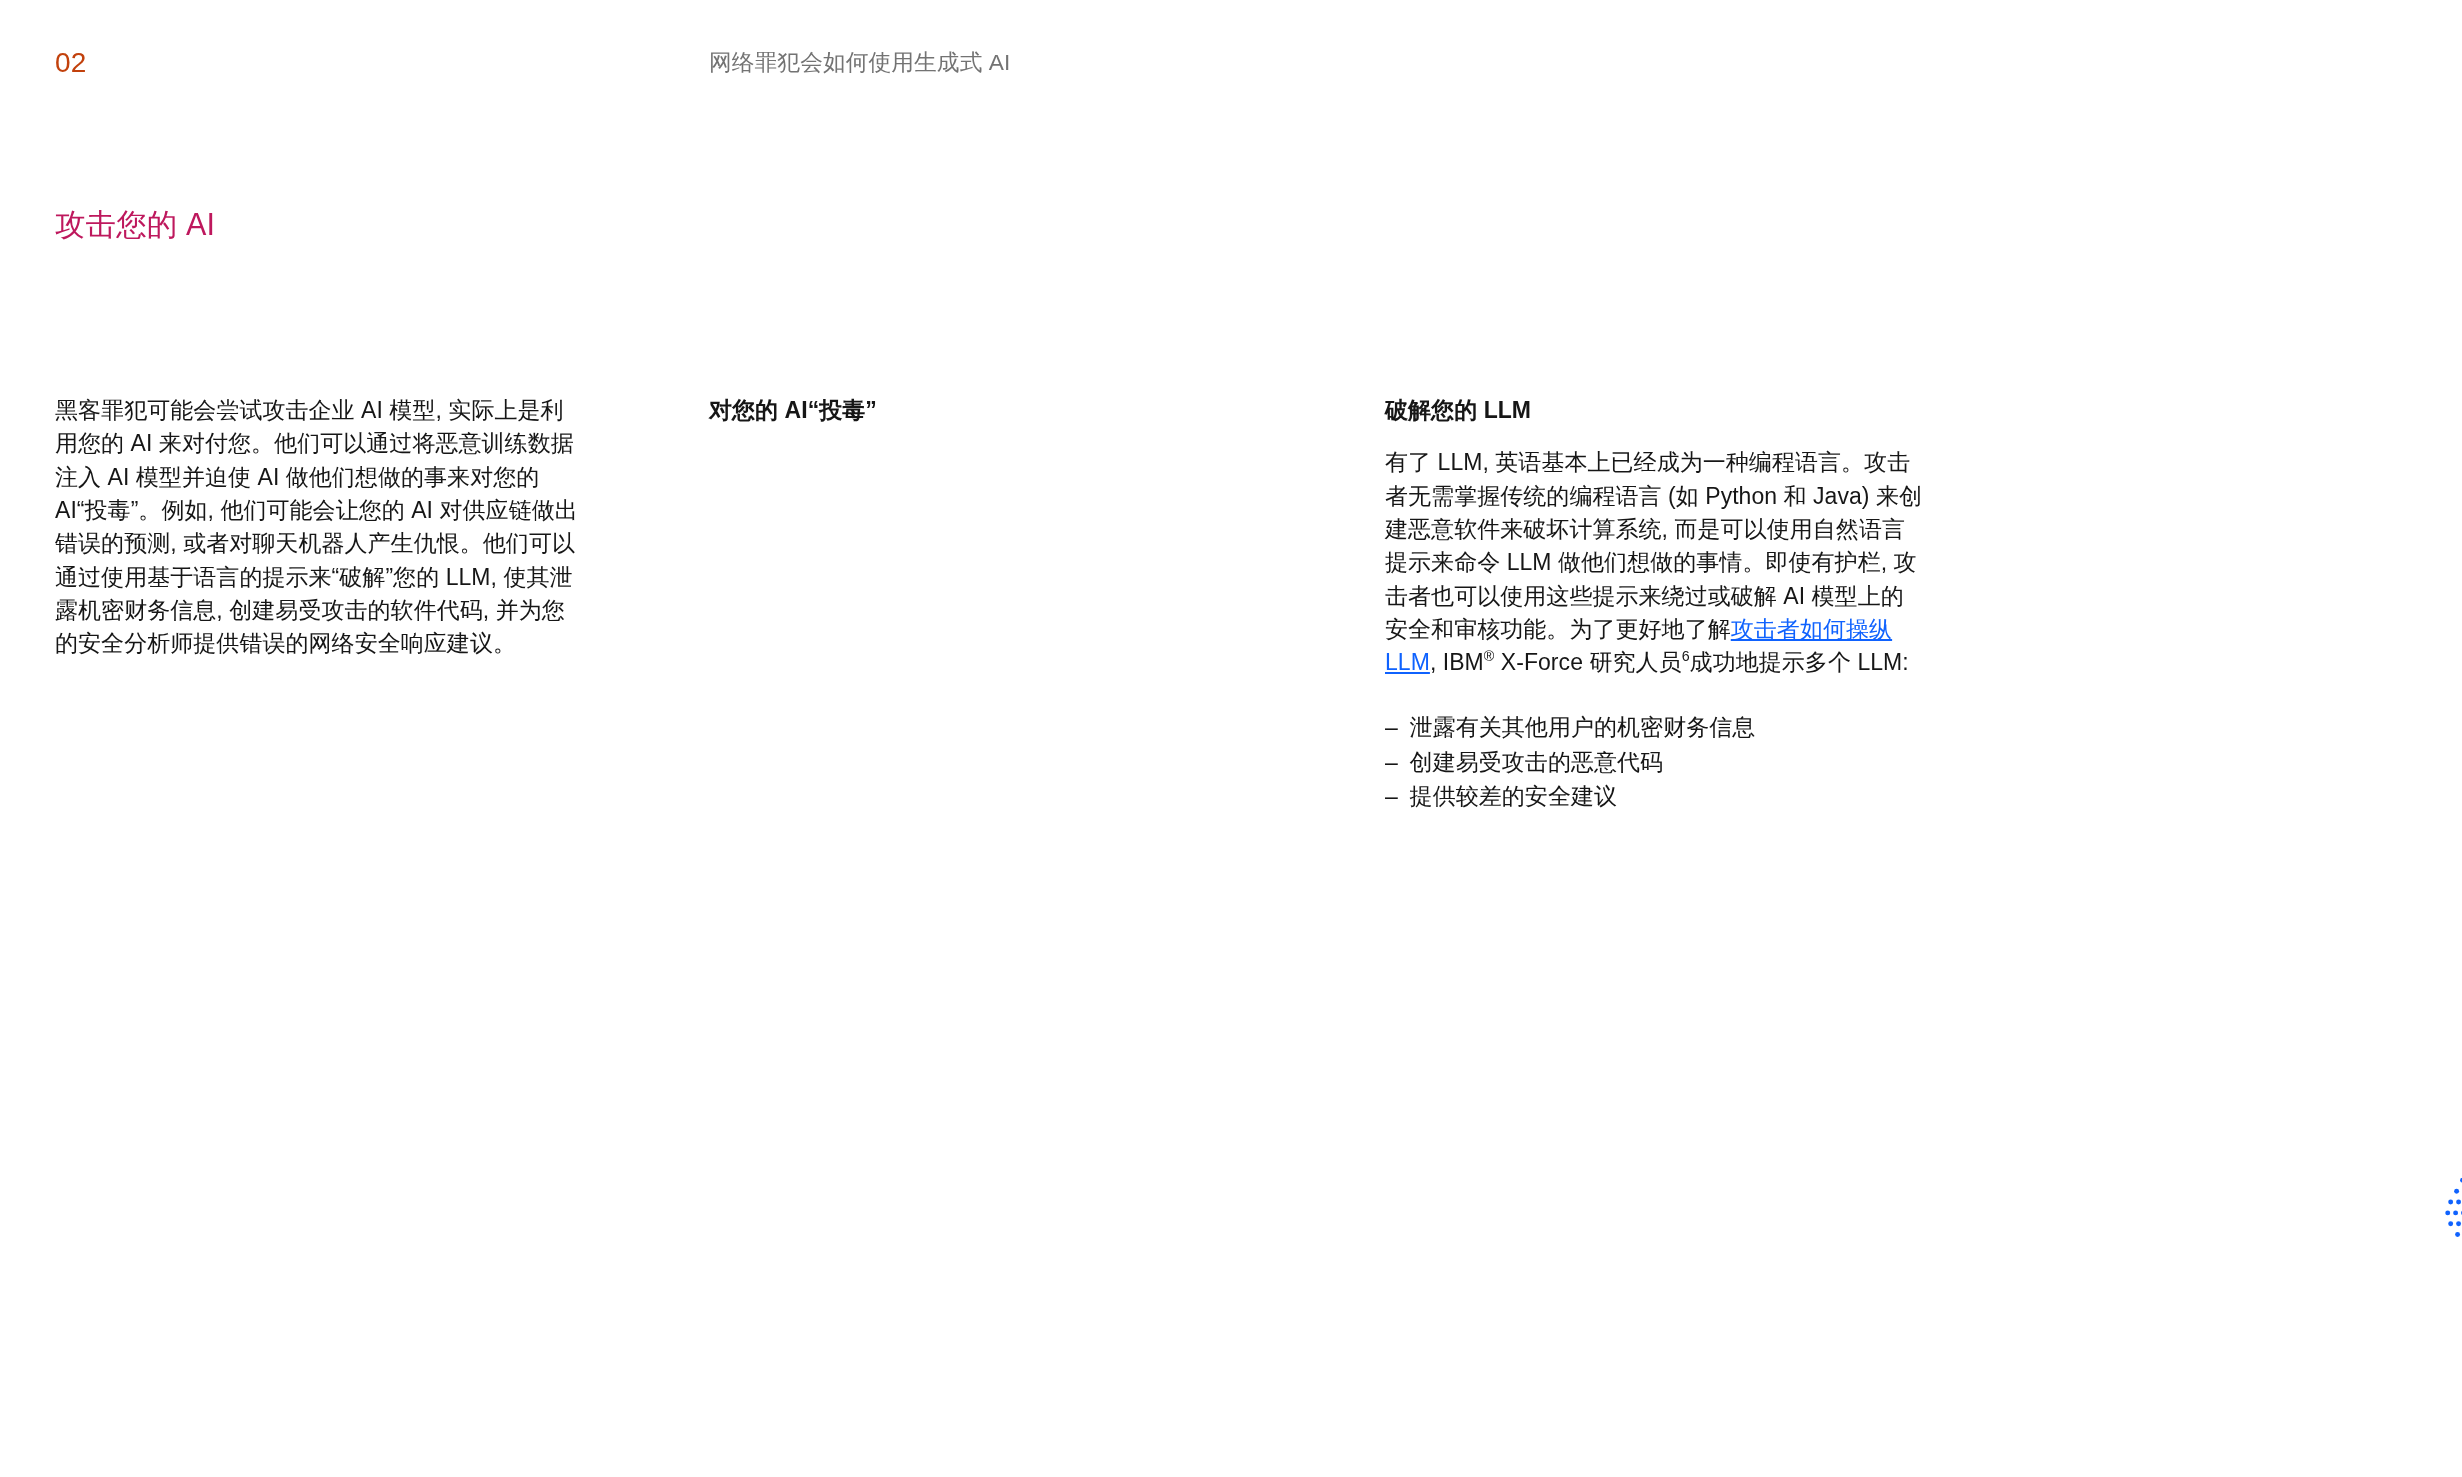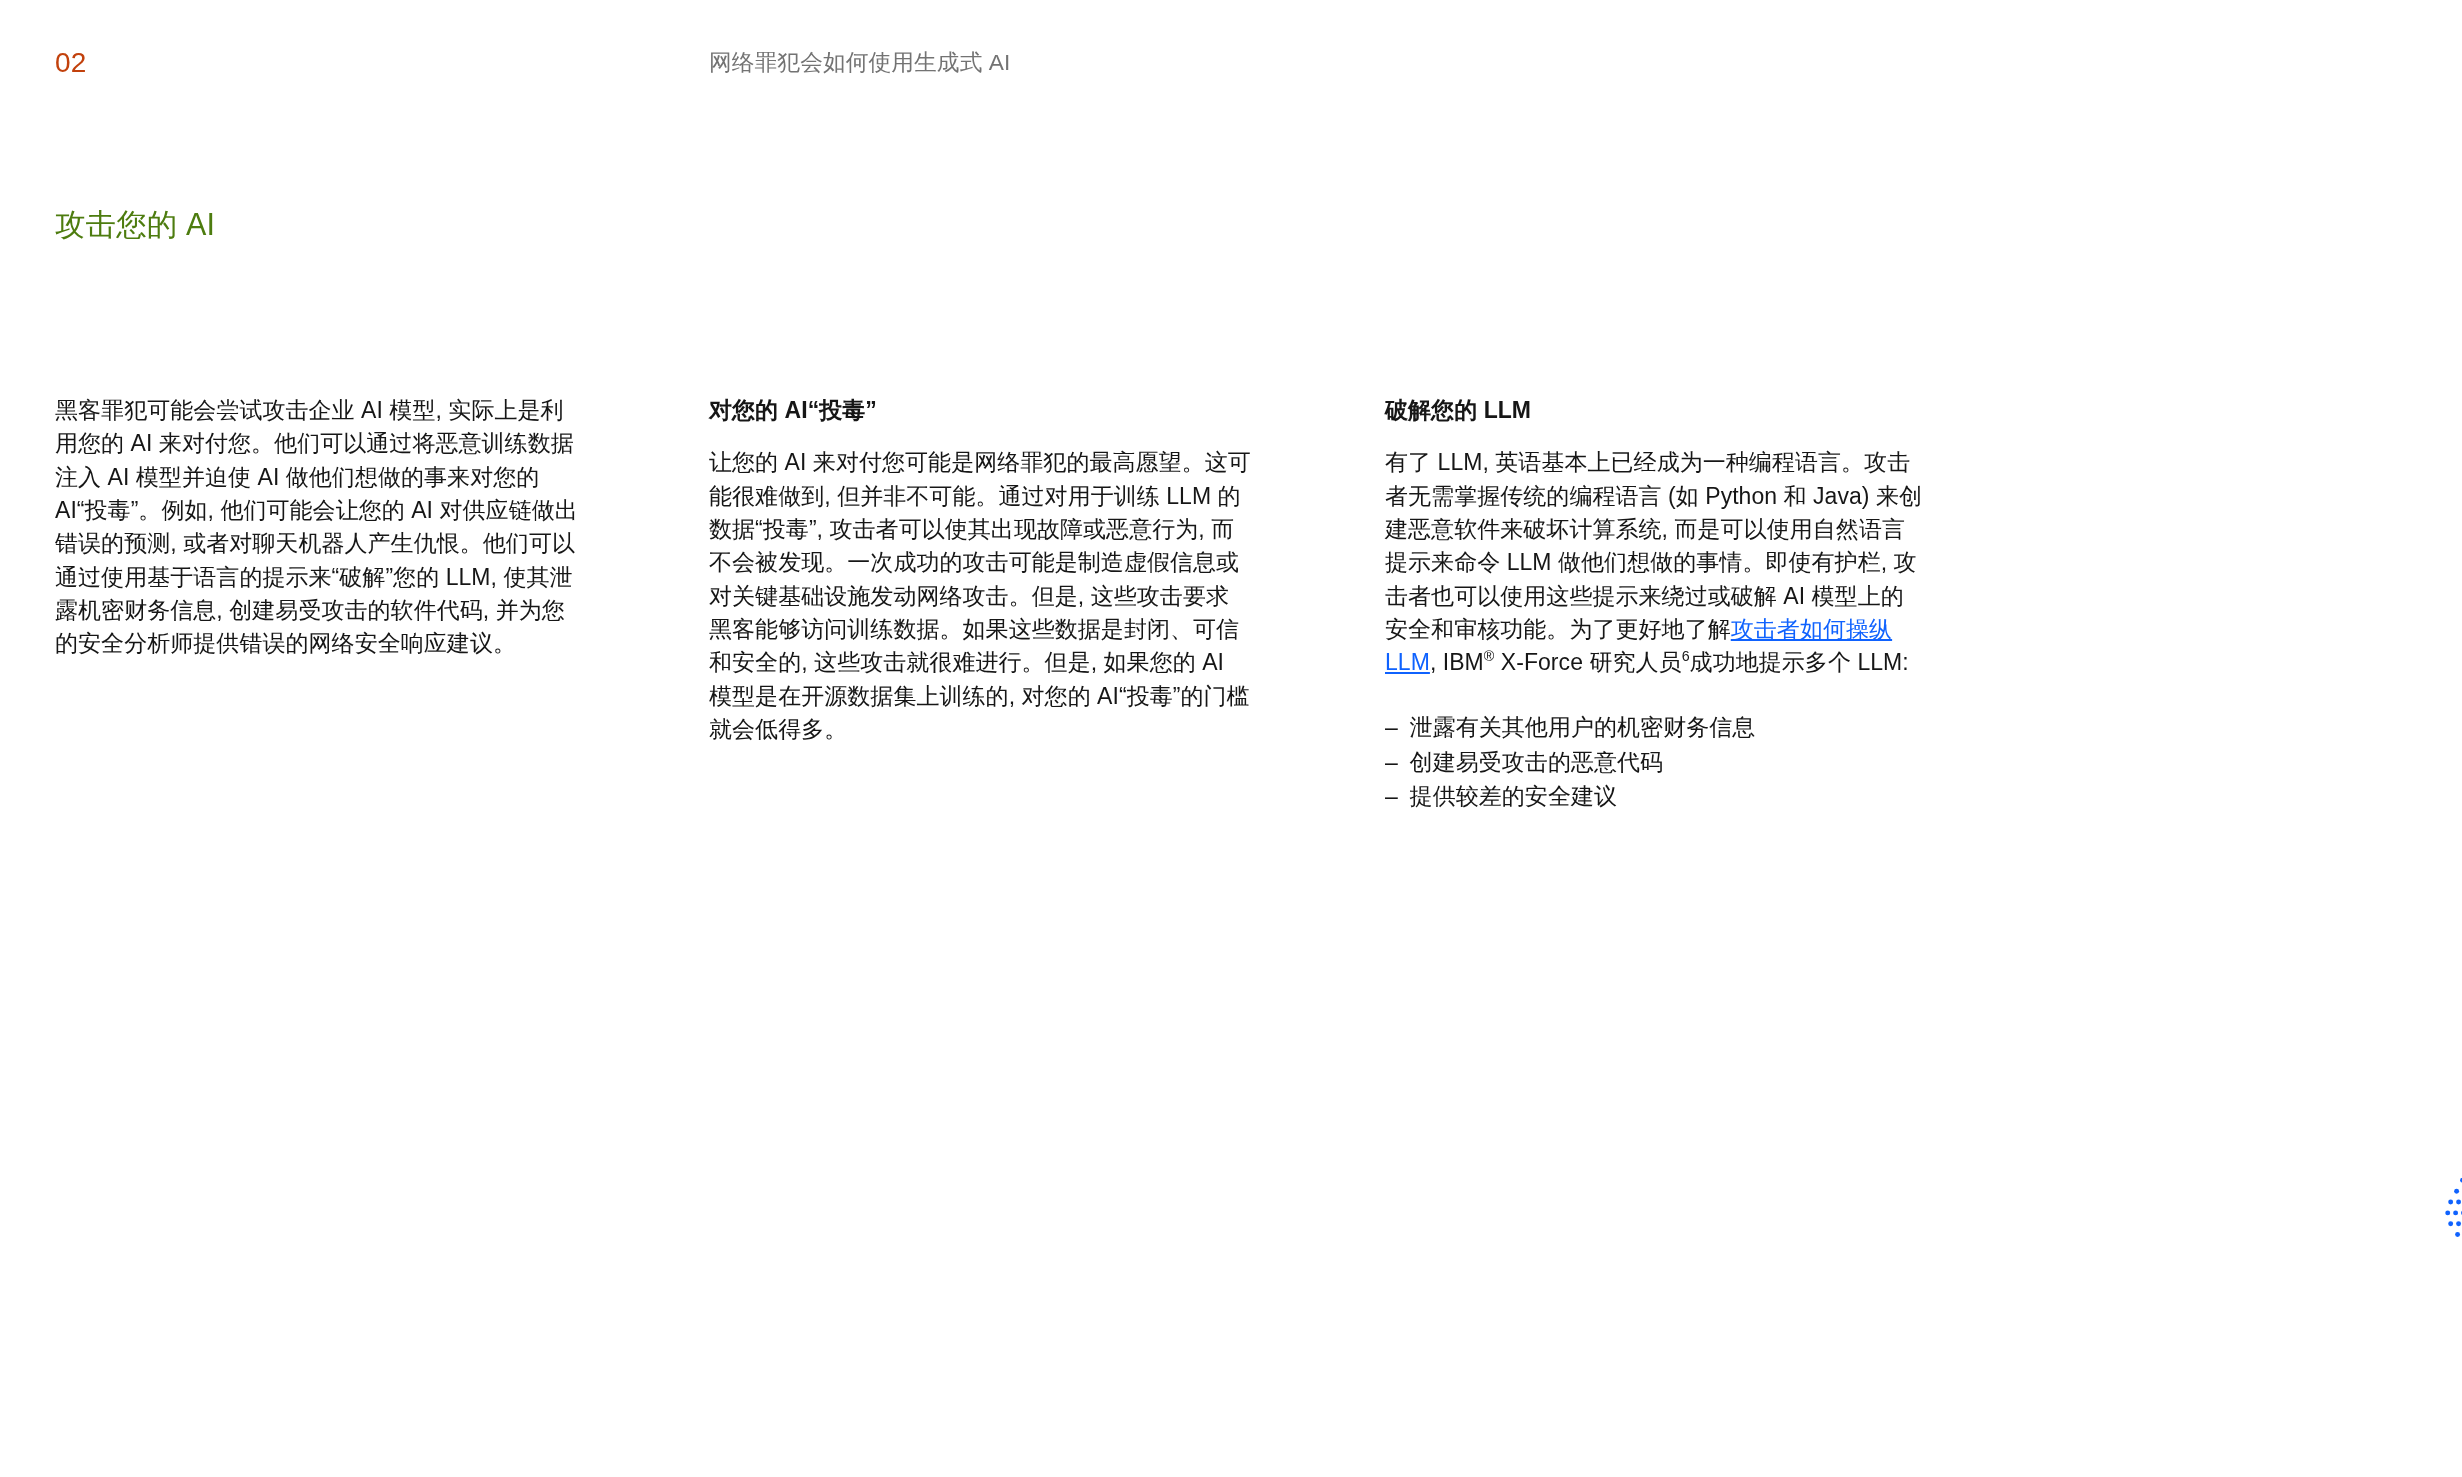--- a/index.html
+++ b/index.html
@@ -41,21 +41,21 @@
     letter-spacing: 0.1px;
   }
 
   
   .page-title {
     position: absolute;
     left: 55px;
     top: 185px;
     font-size: 30.5px;
     font-weight: 400;
-    color: #4d7c0f;
+    color: #be185d;
     letter-spacing: 0.1px;
   }
 
   
   .columns {
     position: absolute;
     top: 384px;
     left: 0;
     width: 2626px;
   }
@@ -141,21 +141,20 @@
 <h1 class="page-title">攻击您的 AI</h1>
 
 <div class="columns">
 
   <div class="col col-1">
     <p>黑客罪犯可能会尝试攻击企业 AI 模型, 实际上是利用您的 AI 来对付您。他们可以通过将恶意训练数据注入 AI 模型并迫使 AI 做他们想做的事来对您的 AI“投毒”。例如, 他们可能会让您的 AI 对供应链做出错误的预测, 或者对聊天机器人产生仇恨。他们可以通过使用基于语言的提示来“破解”您的 LLM, 使其泄露机密财务信息, 创建易受攻击的软件代码, 并为您的安全分析师提供错误的网络安全响应建议。</p>
   </div>
 
   <div class="col col-2">
     <h3>对您的 AI“投毒”</h3>
-    <p>让您的 AI 来对付您可能是网络罪犯的最高愿望。这可能很难做到, 但并非不可能。通过对用于训练 LLM 的数据“投毒”, 攻击者可以使其出现故障或恶意行为, 而不会被发现。一次成功的攻击可能是制造虚假信息或对关键基础设施发动网络攻击。但是, 这些攻击要求黑客能够访问训练数据。如果这些数据是封闭、可信和安全的, 这些攻击就很难进行。但是, 如果您的 AI 模型是在开源数据集上训练的, 对您的 AI“投毒”的门槛就会低得多。</p>
   </div>
 
   <div class="col col-3">
     <h3>破解您的 LLM</h3>
     <p><span>有了 LLM, 英语基本上已经成为一种编程语言。攻击者无需掌握传统的编程语言 (如 Python 和 Java) 来创建恶意软件来破坏计算系统, 而是可以使用自然语言提示来命令 LLM 做他们想做的事情。即使有护栏, 攻击者也可以使用这些提示来绕过或破解 AI 模型上的安全和审核功能。为了更好地了解</span><a class="inline-link" href="#">攻击者如何操纵 LLM</a><span>, IBM</span><sup>®</sup><span> X-Force 研究人员</span><sup>6</sup><span>成功地提示多个 LLM:</span></p>
 
     <div class="bullets">
       <div class="bullet">
         <span class="dash">–</span>
         <span>泄露有关其他用户的机密财务信息</span>

